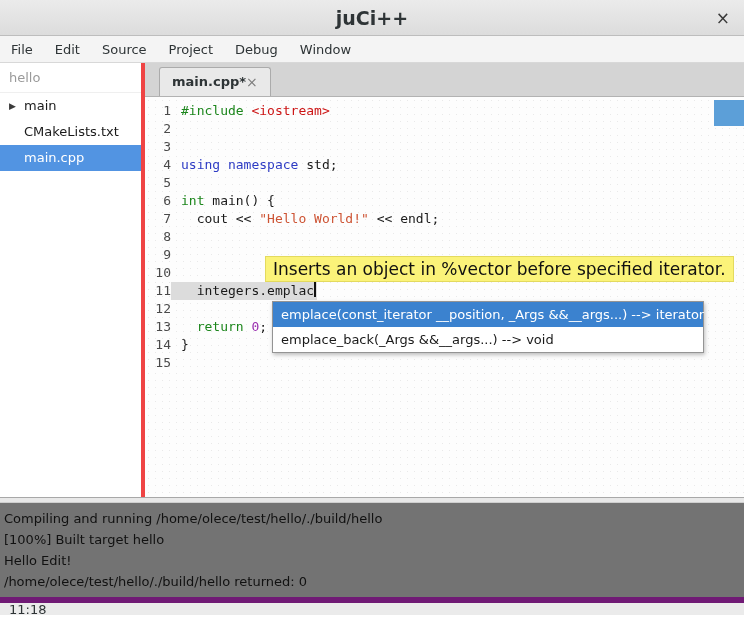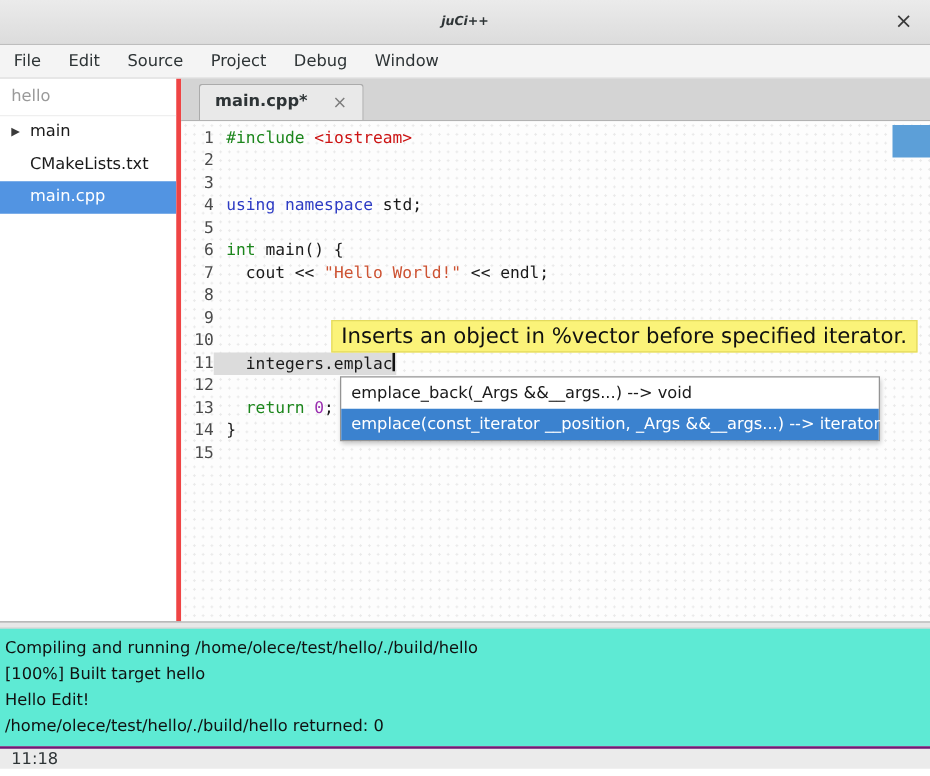--- a/index.html
+++ b/index.html
@@ -13,21 +13,21 @@
   .window { width: 744px; height: 621px; display: flex; flex-direction: column; background: #fff; }
 
   
   .titlebar {
     height: 36px; flex: none;
     background: linear-gradient(#ebebeb, #dcdcdc);
     border-bottom: 1px solid #bdbdbd;
     display: flex; align-items: center; justify-content: center;
     position: relative;
   }
-  .titlebar .title { font-weight: bold; font-size: 10px; color: #2e3436; font-style: italic; }
+  .titlebar .title { font-weight: bold; font-size: 19px; color: #2e3436; }
   .titlebar .close {
     position: absolute; right: 14px; top: 50%; transform: translateY(-50%);
     font-size: 17px; color: #3a3a3a; cursor: default; line-height: 1;
   }
 
   
   .menubar {
     height: 27px; flex: none;
     background: #f4f4f4;
     border-bottom: 1px solid #d8d8d8;
@@ -63,21 +63,21 @@
   .tabbar {
     height: 34px; flex: none; background: #d4d4d4;
     border-bottom: 1px solid #b2b2b2;
     display: flex; align-items: flex-end; padding-left: 14px;
   }
   .tab {
     background: #e9e9e9;
     border: 1px solid #ababab; border-bottom: none;
     border-radius: 3px 3px 0 0;
     padding: 6px 12px 7px 12px;
-    display: flex; align-items: center; gap: 20px;
+    display: flex; align-items: center; gap: 0;
   }
   .tab .tab-label { font-weight: bold; color: #2e3436; }
   .tab .tab-close { color: #7c7c7c; font-size: 14px; line-height: 1; }
 
   
   .content {
     position: relative; height: 400px; flex: none; background: #fdfdfd; overflow: hidden;
     background-image: radial-gradient(circle, rgba(60,60,60,0.10) 0.8px, transparent 0.9px);
     background-size: 7px 7px;
   }
@@ -123,27 +123,27 @@
     width: 30px; height: 26px; background: #5c9fd8;
   }
 
   
   .splitter {
     height: 6px; flex: none; background: #e8e8e8;
     border-top: 1px solid #a8a8a8; border-bottom: 1px solid #cfcfcf;
   }
 
   
-  .output { height: 94px; flex: none; background: #5eead4; padding: 5px 4px; overflow: hidden; }
+  .output { height: 94px; flex: none; background: #737373; padding: 5px 4px; overflow: hidden; }
   .out-line { height: 21px; line-height: 21px; white-space: nowrap; color: #111; }
 
   
   .statusbar {
     height: 18px; flex: none; background: #ebebeb;
-    border-top: 2px solid #701a75;
+    border-top: 6px solid #701a75;
     display: flex; align-items: center; padding-left: 9px;
     color: #2e3436;
   }
 </style>
 </head>
 <body>
 
 <div class="window">
 
   <div class="titlebar">
@@ -191,22 +191,22 @@
             <div class="code-line"><span class="line-num">9</span></div>
             <div class="code-line"><span class="line-num">10</span><span class="line-code"></span></div>
             <div class="code-line"><span class="line-num">11</span><span class="line-code hl"><span class="tok-plain">  integers.emplac</span><span class="caret"></span></span></div>
             <div class="code-line"><span class="line-num">12</span><span class="line-code"></span></div>
             <div class="code-line"><span class="line-num">13</span><span class="line-code"><span class="tok-plain">  </span><span class="tok-type">return</span><span class="tok-plain"> </span><span class="tok-number">0</span><span class="tok-plain">;</span></span></div>
             <div class="code-line"><span class="line-num">14</span><span class="line-code"><span class="tok-plain">}</span></span></div>
             <div class="code-line"><span class="line-num">15</span><span class="line-code"></span></div>
           </div>
         <div class="tooltip">Inserts an object in %vector before specified iterator.</div>
         <div class="popup">
+            <div class="popup-item selected">emplace(const_iterator __position, _Args &amp;&amp;__args...) --&gt; iterator</div>
             <div class="popup-item">emplace_back(_Args &amp;&amp;__args...) --&gt; void</div>
-            <div class="popup-item selected">emplace(const_iterator __position, _Args &amp;&amp;__args...) --&gt; iterator</div>
           </div>
         <div class="scroll-thumb"></div>
       </div>
     </div>
 
   </div>
 
   <div class="splitter"></div>
 
   <div class="output">

